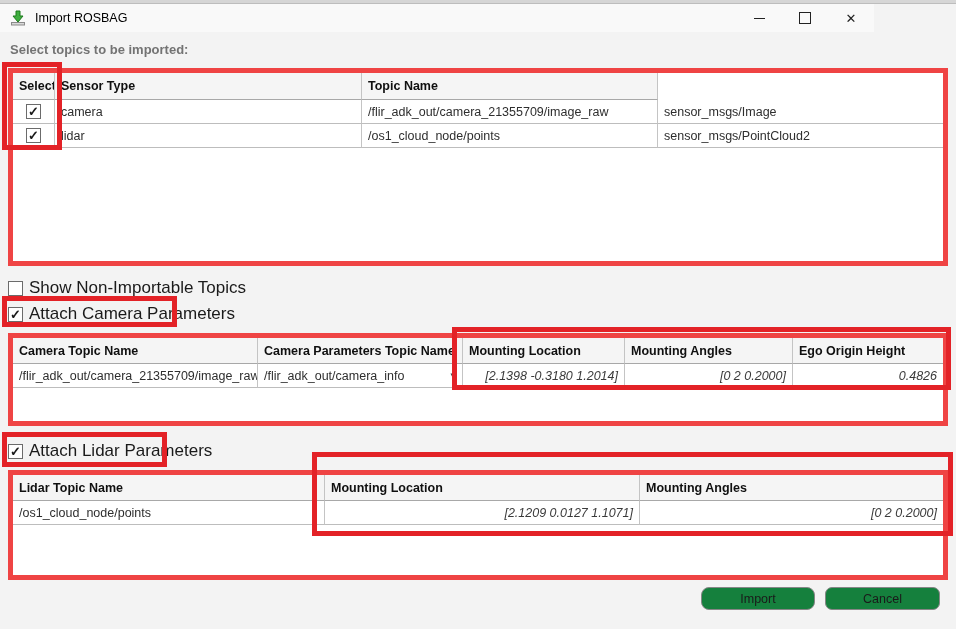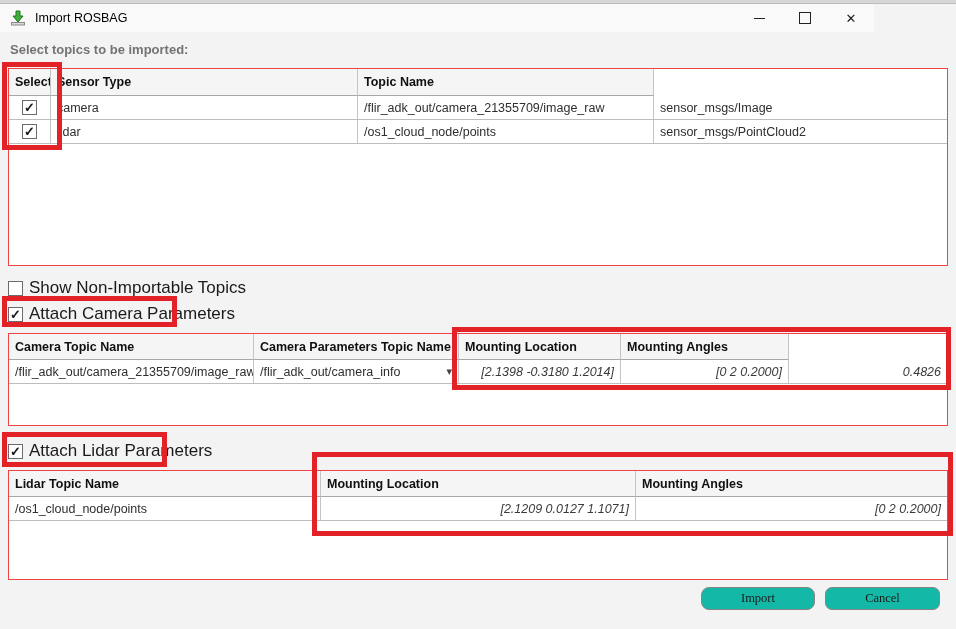--- a/index.html
+++ b/index.html
@@ -21,21 +21,21 @@
   .win-controls { position:absolute; right:0; top:0; height:28px; display:flex; }
   .win-btn { width:46px; height:28px; display:flex; align-items:center; justify-content:center; }
   .min-glyph { width:11px; height:0; border-top:1.6px solid #222; }
   .max-glyph { width:10px; height:10px; border:1.4px solid #222; background:transparent; }
   .close-glyph { font-size:13px; color:#222; line-height:1; }
 
   
   .heading { left:10px; top:42px; font-size:13px; font-weight:bold; color:#737373; }
 
   
-  .tbl { background:#fff; border:1px solid #ef4444; overflow:hidden; }
+  .tbl { background:#fff; border:5px solid #ef4444; overflow:hidden; }
   .trow { display:grid; width:100%; box-sizing:border-box; }
   .cell {
     box-sizing:border-box; display:flex; align-items:center;
     padding:0 6px; font-size:12.5px; color:#2e2e2e;
     border-right:1px solid #c4c4c4; border-bottom:1px solid #bdbdbd;
     white-space:nowrap; overflow:hidden;
   }
   .cell.last { border-right:none; }
   .hdr .cell { font-weight:bold; color:#101010; background:#f5f5f5; border-bottom:1px solid #a8a8a8; }
   .ital { font-style:italic; justify-content:flex-end; color:#3a3a3a; }
@@ -48,23 +48,23 @@
     font-size:13px; font-weight:bold; color:#1a1a1a; line-height:1;
   }
   .chk-row { display:flex; align-items:center; gap:6px; }
   .chk-label { font-size:17px; color:#1a1a1a; }
 
   
   .dd-arrow { font-size:11px; color:#444; margin-left:auto; }
 
   
   .btn {
-    height:23px; background:#14b8a6; border:1px solid #868686; border-radius:8px;
+    height:23px; background:#15803d; border:1px solid #868686; border-radius:8px;
     display:flex; align-items:center; justify-content:center;
-    font-size:12.5px; color:#1a1a1a;font-family:Liberation Serif, serif;
+    font-size:12.5px; color:#1a1a1a;
   }
 
   
   .annot { border:5px solid var(--annot,#e32227); pointer-events:none; z-index:20; background:transparent; }
 </style>
 </head>
 <body>
 
 <div class="abs top-sliver"></div>
 
@@ -122,20 +122,21 @@
   <span class="chk checked">✓</span>
   <span class="chk-label">Attach Camera Parameters</span>
 </div>
 
 <div class="abs tbl" style="left:8px; top:333px; width:940px; height:93px;">
   <div class="trow hdr" style="grid-template-columns:245px 205px 162px 168px auto; height:26px;">
     <div class="cell">Camera Topic Name</div>
     <div class="cell">Camera Parameters Topic Name</div>
     <div class="cell">Mounting Location</div>
     <div class="cell">Mounting Angles</div>
+    <div class="cell last">Ego Origin Height</div>
   </div>
   <div class="trow" style="grid-template-columns:245px 205px 162px 168px auto; height:24px;">
     <div class="cell">/flir_adk_out/camera_21355709/image_raw</div>
     <div class="cell">
       <span>/flir_adk_out/camera_info</span>
       <span class="dd-arrow">▾</span>
     </div>
     <div class="cell ital">[2.1398 -0.3180 1.2014]</div>
     <div class="cell ital">[0 2 0.2000]</div>
     <div class="cell ital last">0.4826</div>

